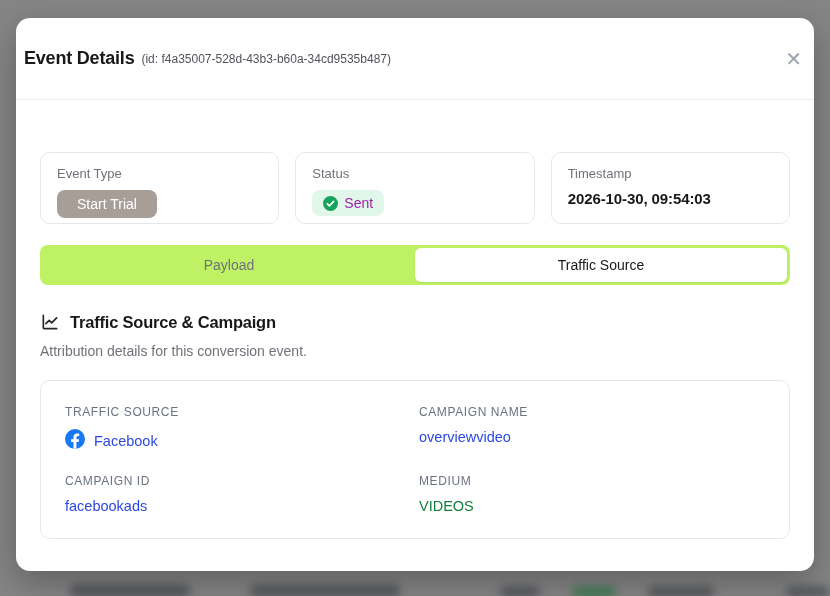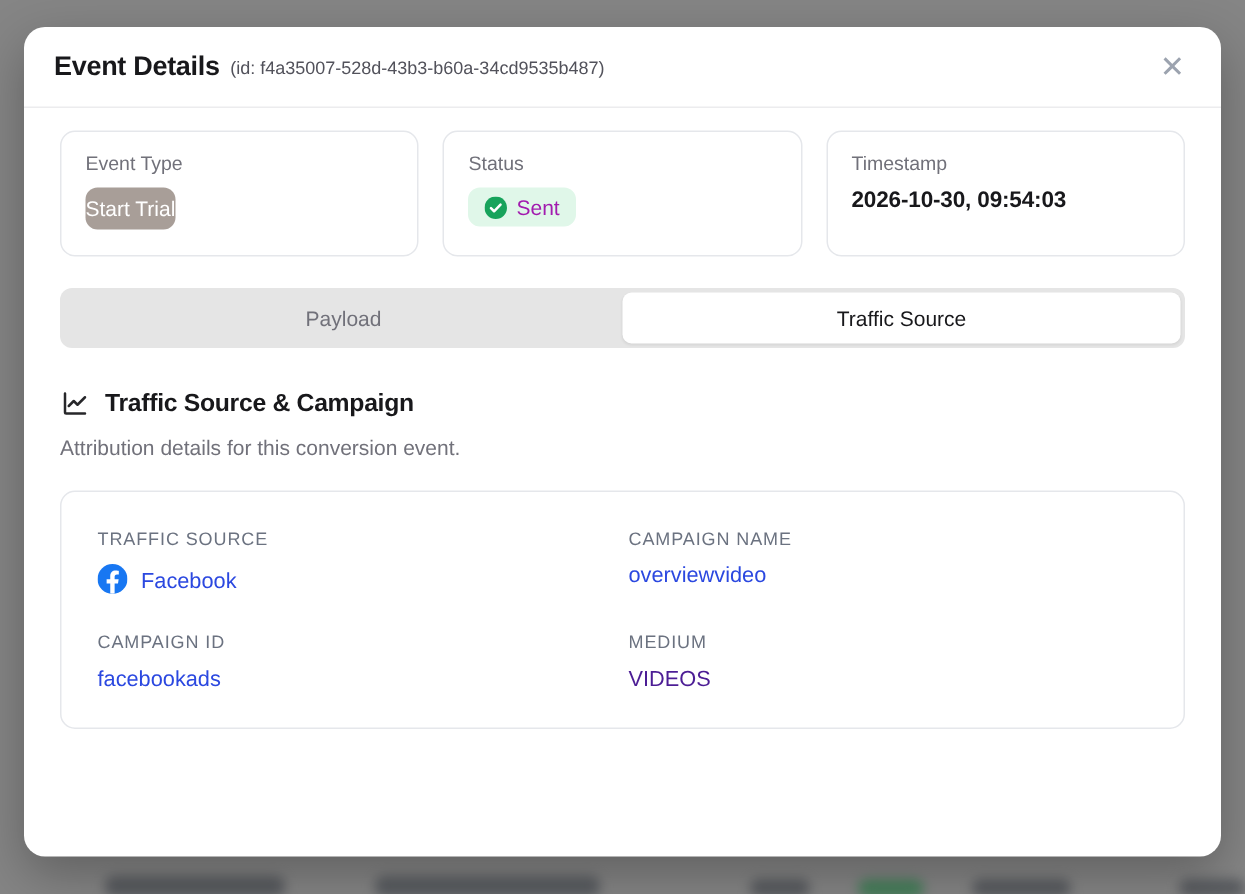--- a/index.html
+++ b/index.html
@@ -9,62 +9,62 @@
   
   .backdrop-content { position:absolute; inset:0; background:#fbfbfb; }
   .bg-smudge { position:absolute; border-radius:6px; filter:blur(4px); }
   .overlay { position:absolute; inset:0; background:rgba(0,0,0,0.47); }
 
   
   .modal { position:absolute; left:16px; top:18px; width:798px; height:553px;
            background:#ffffff; border-radius:14px;
            box-shadow:0 12px 34px rgba(0,0,0,0.28); overflow:hidden; }
 
-  .modal-header { height:54px; display:flex; align-items:center; padding:0 20px;
+  .modal-header { height:82px; display:flex; align-items:center; padding:0 8px;
                   border-bottom:1px solid #ececee; }
   .modal-title { font-size:18px; font-weight:700; color:#18181b; letter-spacing:-0.2px; }
   .modal-id { font-size:12px; font-weight:400; color:#52525b; margin-left:7px; }
   .close-btn { margin-left:auto; background:none; border:none; cursor:pointer;
                color:#9ca3af; font-size:20px; line-height:1; padding:4px;
                font-family:"Liberation Sans", sans-serif; }
 
   .modal-body { padding:15px 24px 24px 24px; }
 
   
   .cards-row { display:flex; gap:16px; }
-  .card { flex:1; border:1px solid #e5e7eb; border-radius:10px; padding:13px 16px; height:84px; }
+  .card { flex:1; border:1px solid #e5e7eb; border-radius:10px; padding:13px 16px; height:72px;margin-top:37px; }
   .card-label { font-size:13px; color:#71717a; margin-bottom:9px; }
   .badge-taupe { display:inline-block; background:#a89e98; color:#ffffff;
-                 font-size:14px; font-weight:500; padding:6px 0; border-radius:8px; }
+                 font-size:14px; font-weight:500; padding:6px 20px; border-radius:8px; }
   .badge-green { display:inline-flex; align-items:center; gap:6px; background:#e0f7e9;
                  color:#a21caf; font-size:14px; font-weight:500; padding:5px 11px; border-radius:8px; }
   .badge-green svg { display:block; }
   .ts-value { font-size:15px; font-weight:700; color:#18181b; margin-top:2px; letter-spacing:-0.1px; }
 
   
-  .tabs { margin-top:21px; background:#e5e5e5; border-radius:8px; padding:3px;
+  .tabs { margin-top:21px; background:#bef264; border-radius:8px; padding:3px;
           display:grid; grid-template-columns:1fr 1fr; height:40px; }
   .tab { display:flex; align-items:center; justify-content:center; font-size:14px;
          color:#71717a; border-radius:6px; cursor:pointer; background:transparent; border:none;
          font-family:"Liberation Sans", sans-serif; }
   .tab.active { background:#ffffff; color:#18181b; font-weight:500;
                 box-shadow:0 1px 2px rgba(0,0,0,0.08); }
 
   
   .section-head { margin-top:27px; display:flex; align-items:center; gap:10px; }
   .section-title { font-size:16.5px; font-weight:700; color:#18181b; letter-spacing:-0.2px; }
   .section-sub { margin-top:11px; font-size:14px; color:#71717a; }
 
   
   .attr-card { margin-top:21px; border:1px solid #e5e7eb; border-radius:10px;
                padding:24px; display:grid; grid-template-columns:1fr 1fr;
                column-gap:8px; row-gap:25px; }
   .attr-label { font-size:12px; font-weight:500; color:#6b7280; letter-spacing:0.05em;
                 margin-bottom:10px; }
-  .attr-value { font-size:14.5px; font-weight:500; color:#4c1d95; }
+  .attr-value { font-size:14.5px; font-weight:500; color:#15803d; }
   .attr-value.link { color:#2b48e0; cursor:pointer; }
   .value-with-icon { display:flex; align-items:flex-end; gap:9px; }
 </style>
 </head>
 <body>
 
 <div class="backdrop-content">
   <div class="bg-smudge" style="left:70px;  top:584px; width:120px; height:14px; background:#a8adb5;"></div>
   <div class="bg-smudge" style="left:250px; top:584px; width:150px; height:14px; background:#aab0b8;"></div>
   <div class="bg-smudge" style="left:500px; top:586px; width:40px;  height:12px; background:#a8adb5;"></div>

